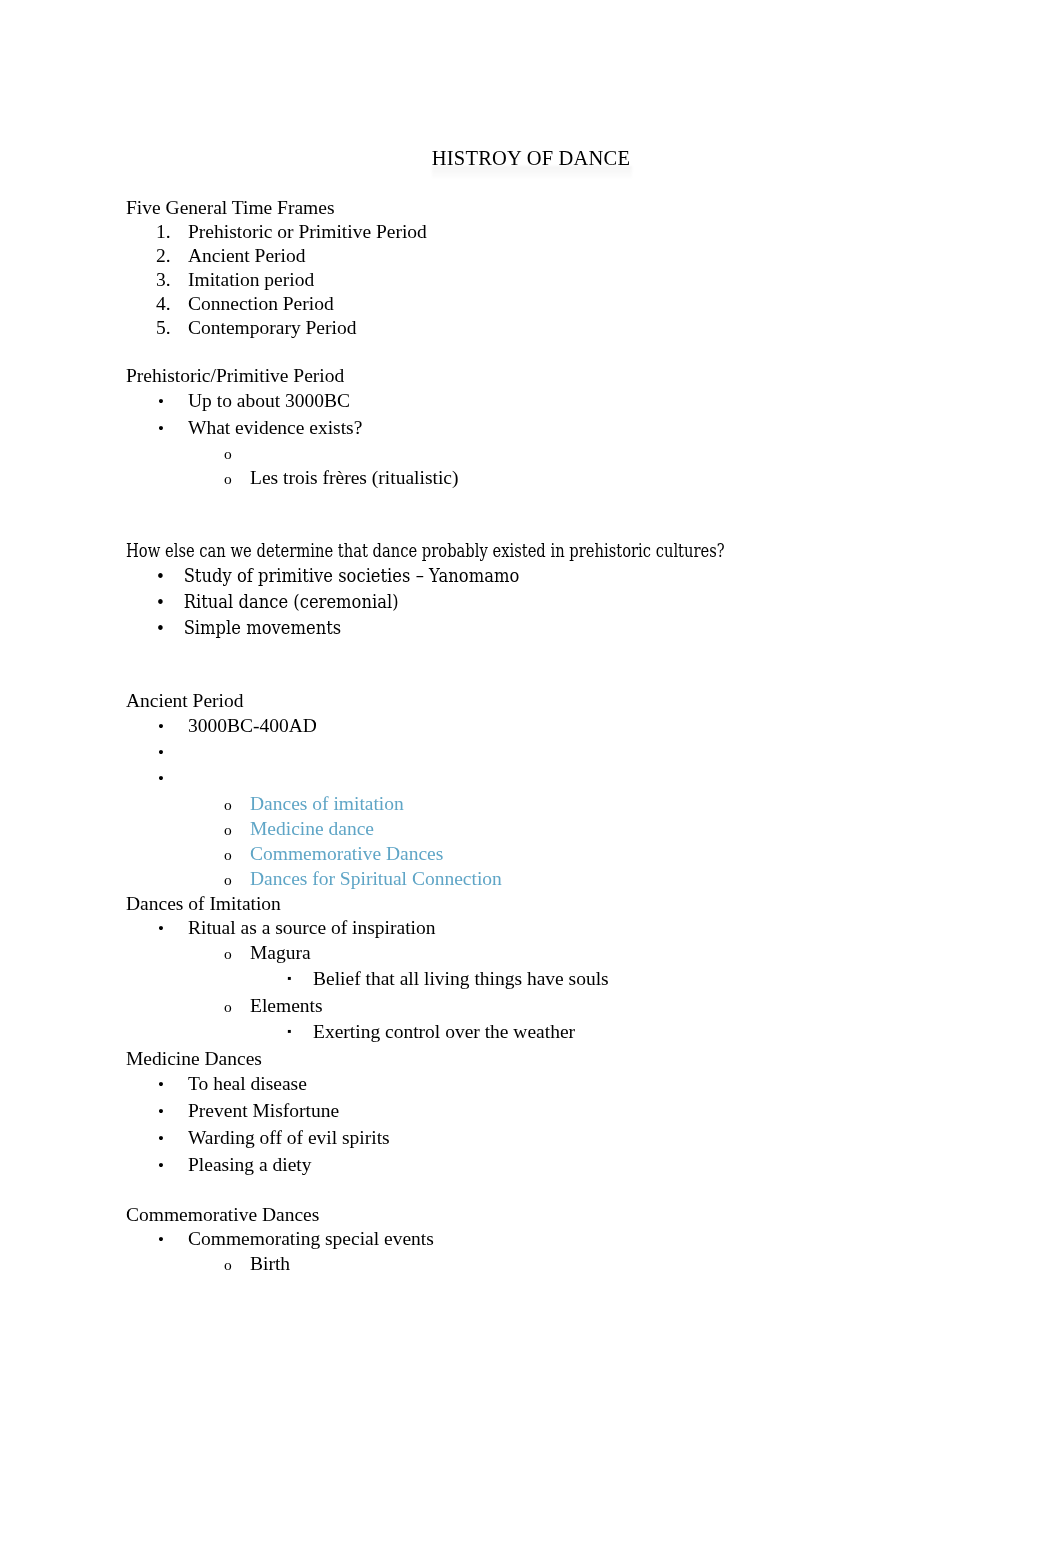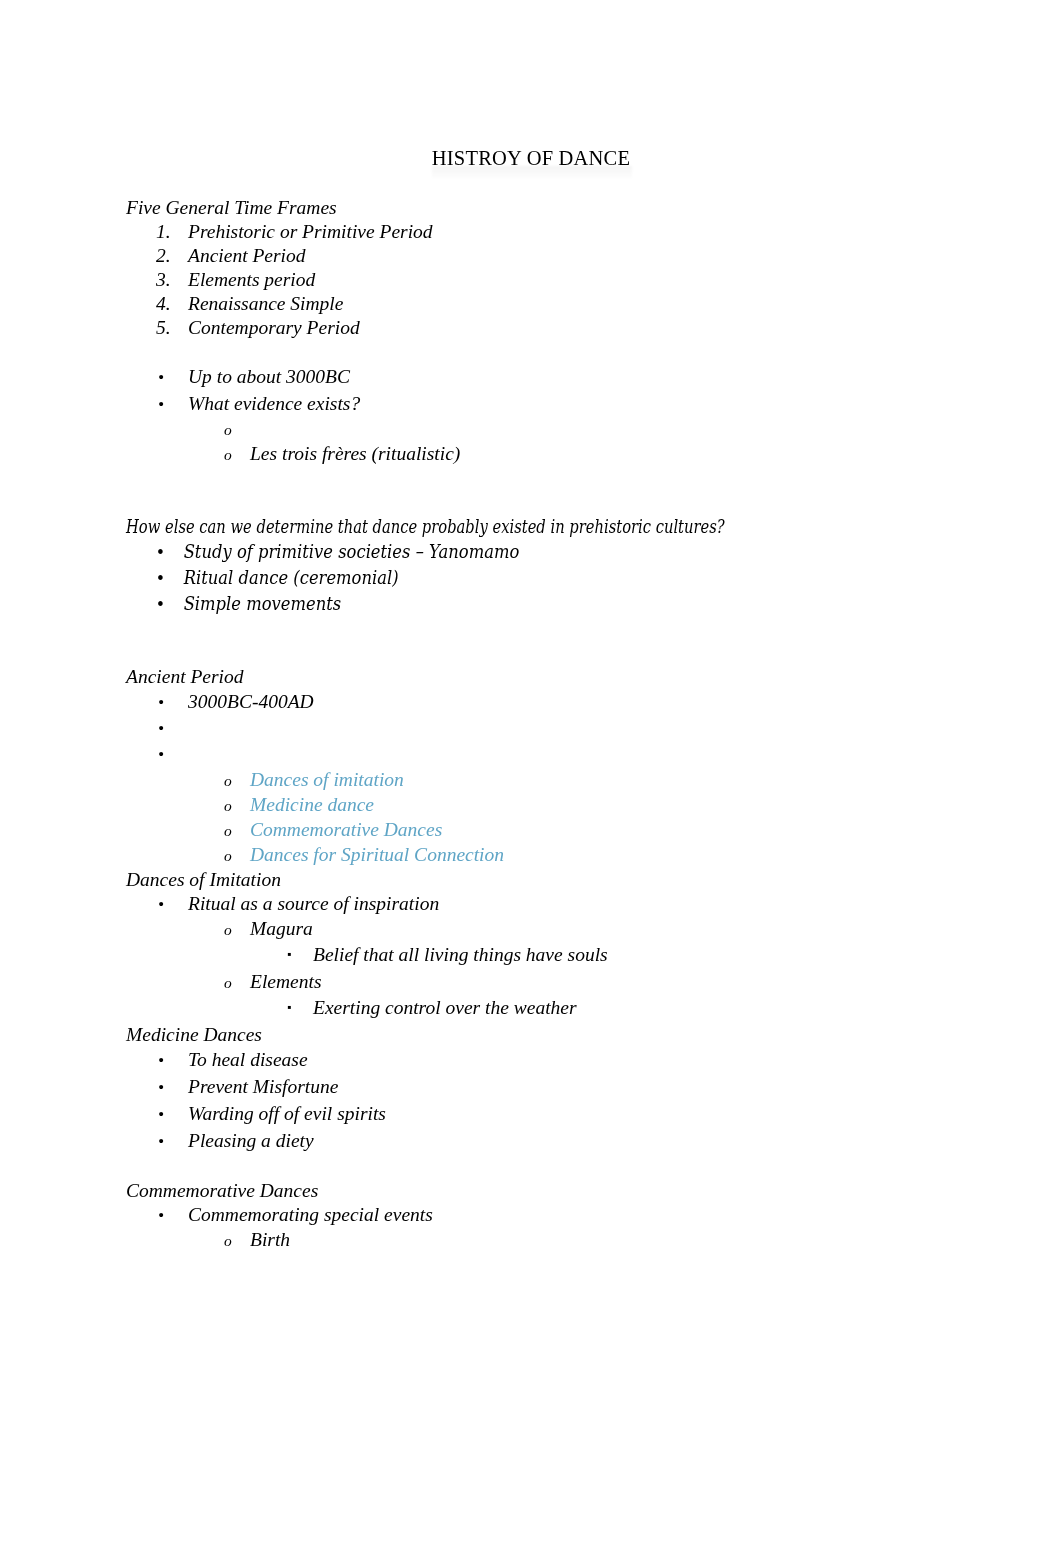--- a/index.html
+++ b/index.html
@@ -47,21 +47,20 @@
     filter: blur(1px);
     pointer-events: none;
   }
 
   
   .content {
     position: absolute;
     left: 126px;
     top: 196px;
     width: 860px;
-    font-style: italic;
   }
 
   .heading {
     font-size: 19.5px;
     line-height: 24px;
     margin: 0;
     white-space: nowrap;
   }
   .heading.cond {
     font-family: "DejaVu Serif", "Liberation Serif", serif;
@@ -125,33 +124,34 @@
     <div class="row lvl-num">
       <span class="mk">1.</span>
       <span class="txt">Prehistoric or Primitive Period</span>
     </div>
     <div class="row lvl-num">
       <span class="mk">2.</span>
       <span class="txt">Ancient Period</span>
     </div>
     <div class="row lvl-num">
       <span class="mk">3.</span>
-      <span class="txt">Elements period</span>
+      <span class="txt">Imitation period</span>
     </div>
     <div class="row lvl-num">
       <span class="mk">4.</span>
-      <span class="txt">Renaissance Simple</span>
+      <span class="txt">Connection Period</span>
     </div>
     <div class="row lvl-num">
       <span class="mk">5.</span>
       <span class="txt">Contemporary Period</span>
     </div>
 
     <div class="spacer-lg"></div>
 
+    <div class="heading">Prehistoric/Primitive Period</div>
 
     <div class="row lvl-1 loose">
       <span class="mk">•</span>
       <span class="txt">Up to about 3000BC</span>
     </div>
     <div class="row lvl-1 loose">
       <span class="mk">•</span>
       <span class="txt">What evidence exists?</span>
     </div>
     <div class="row lvl-2">

